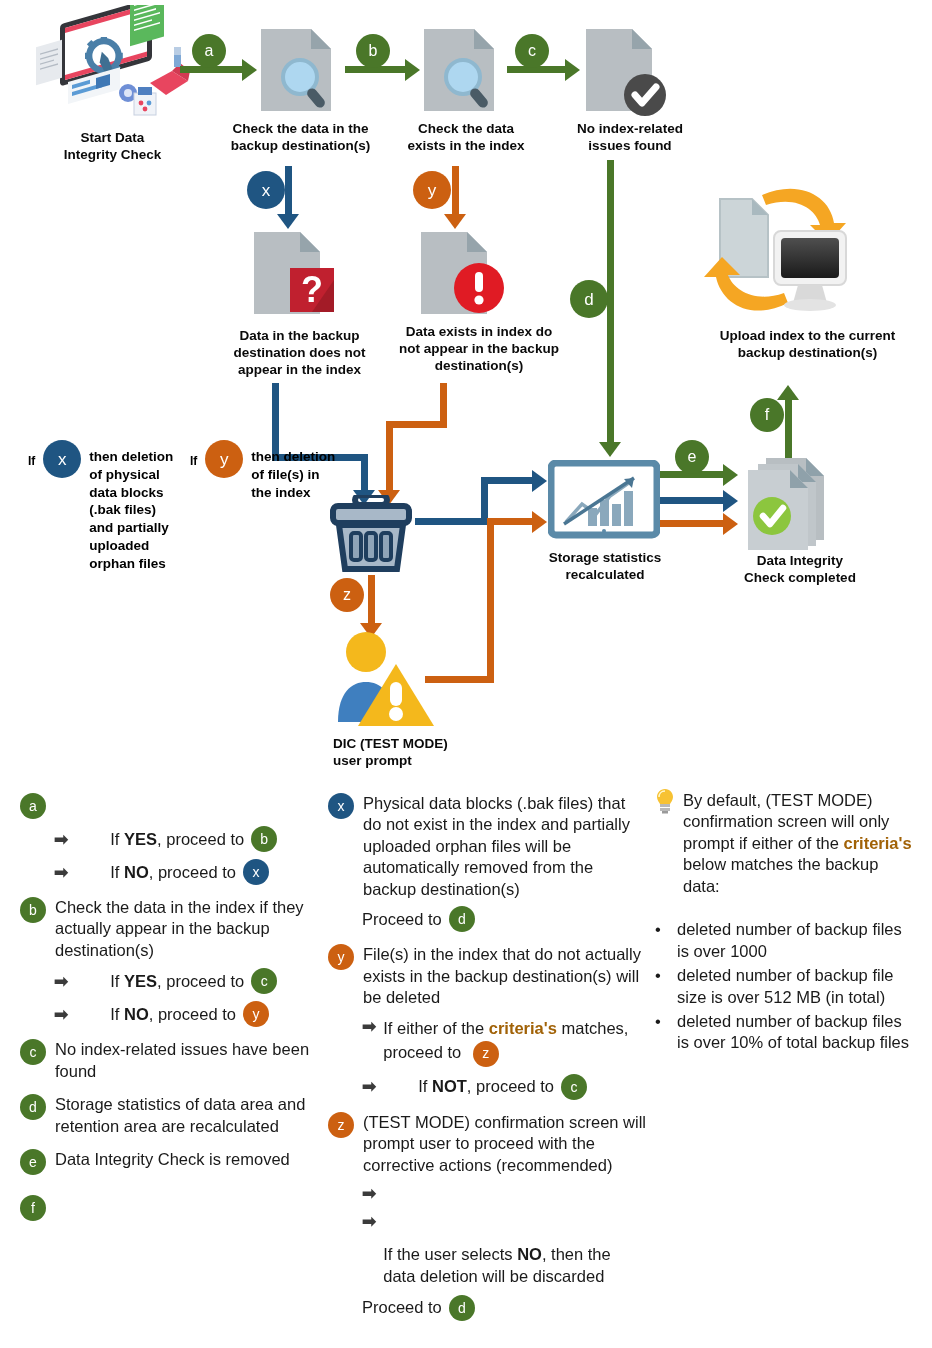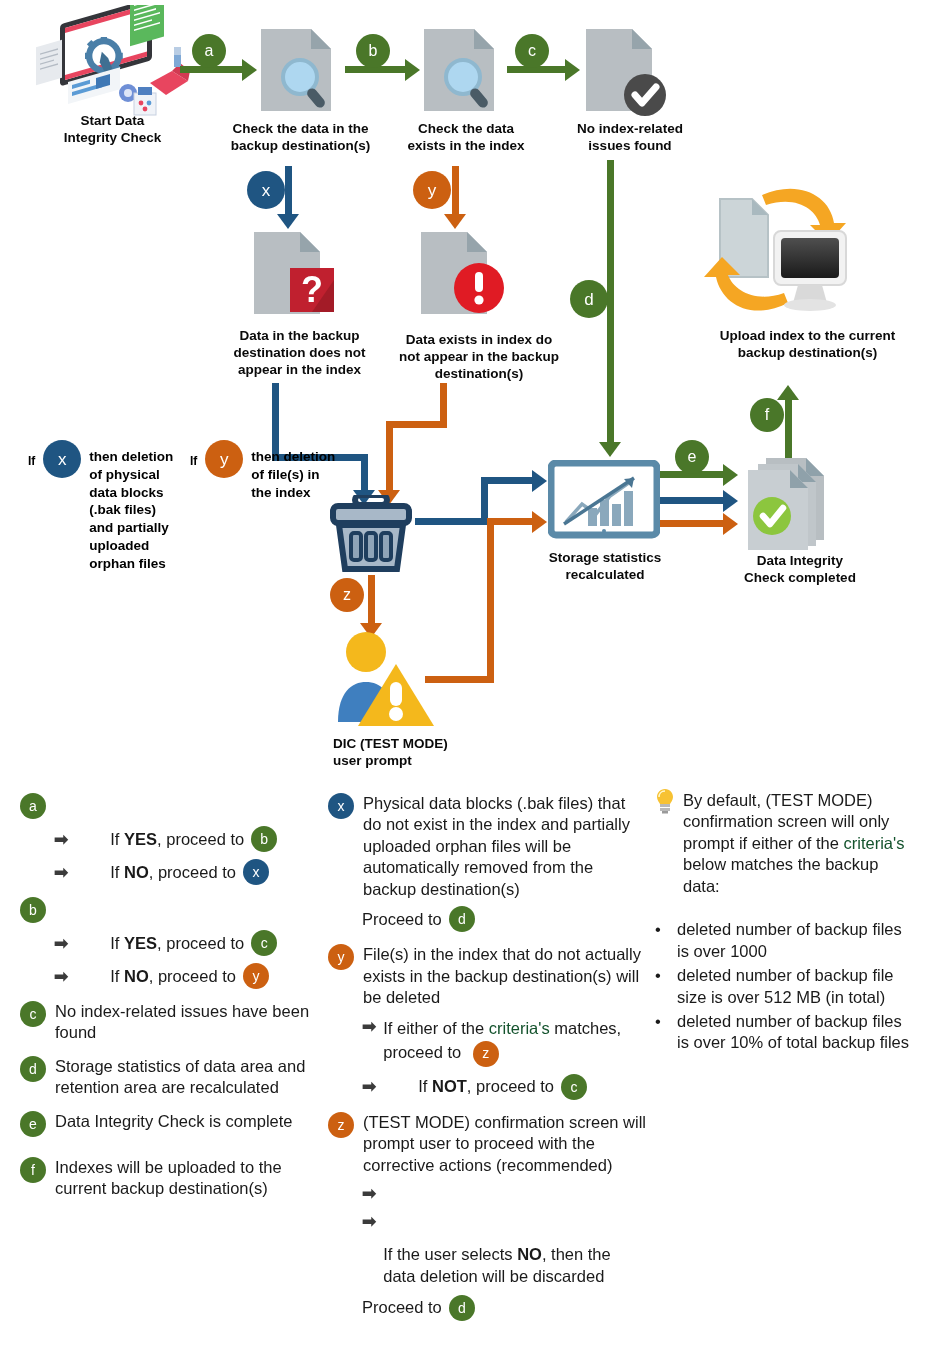--- a/index.html
+++ b/index.html
@@ -126,21 +126,21 @@
   }
   .lg-inline-badge.green  { background: #4a7729; }
   .lg-inline-badge.blue   { background: #1f5582; }
   .lg-inline-badge.orange { background: #cc6011; }
   .lg-proceed {
     margin: 6px 0 6px 34px;
     font-size: 16.5px;
     color: #1a1a1a;
     display: flex; align-items: center;
   }
-  .red { color: #14532d; font-weight: normal; }
+  .red { color: #a16207; font-weight: bold; }
   .bullet-list { margin: 0; padding-left: 0; list-style: none; }
   .bullet-list li {
     display: flex;
     font-size: 16.5px; line-height: 1.3;
     color: #1a1a1a; margin-bottom: 3px;
   }
   .bullet-list li .dot { flex: 0 0 22px; }
   .tip-head {
     display: flex; align-items: flex-start;
     font-size: 16.5px; line-height: 1.3; color: #1a1a1a;
@@ -209,21 +209,21 @@
         <circle cx="11" cy="16" r="2.4" fill="#e8455f"></circle>
       </g>
       <g transform="translate(120,52)">
         <path d="M0 26 L22 14 L38 24 L16 38 Z" fill="#e8455f"></path>
         <path d="M22 14 L30 6 L40 14 L38 24 Z" fill="#d23a52"></path>
         <rect x="24" y="-4" width="7" height="14" fill="#7fa9d6"></rect>
         <rect x="24" y="-10" width="7" height="8" fill="#b9cde4"></rect>
       </g>
     </svg>
   </div>
-  <div class="cap" style="left:40px; top:113px; width:145px;">Start Data<br>Integrity Check</div>
+  <div class="cap" style="left:40px; top:130px; width:145px;">Start Data<br>Integrity Check</div>
 
   <div class="hline g" style="left:180px; top:66px; width:62px;"></div>
   <div class="arrow-r g" style="left:242px; top:59px;"></div>
   <div class="badge green b34" style="left:192px; top:34px;">a</div>
 
   <div class="abs" style="left:255px; top:25px; width:86px; height:90px;">
     <svg width="86" height="90" viewBox="0 0 86 90">
       <path d="M6 4 H56 L76 24 V86 H6 Z" fill="#b8bec2"></path>
       <path d="M56 4 L76 24 H56 Z" fill="#96a4ab"></path>
       <circle cx="45" cy="52" r="17" fill="#aed7f0" stroke="#8fb8cf" stroke-width="4"></circle>
@@ -281,21 +281,21 @@
 
   <div class="abs" style="left:415px; top:228px; width:96px; height:92px;">
     <svg width="96" height="92" viewBox="0 0 96 92">
       <path d="M6 4 H52 L72 24 V86 H6 Z" fill="#b8bec2"></path>
       <path d="M52 4 L72 24 H52 Z" fill="#96a4ab"></path>
       <circle cx="64" cy="60" r="25" fill="#e01b24"></circle>
       <rect x="60" y="44" width="8" height="20" rx="4" fill="#ffffff"></rect>
       <circle cx="64" cy="72" r="4.6" fill="#ffffff"></circle>
     </svg>
   </div>
-  <div class="cap" style="left:388px; top:332px; width:182px;">Data exists in index do<br>not appear in the backup<br>destination(s)</div>
+  <div class="cap" style="left:388px; top:324px; width:182px;">Data exists in index do<br>not appear in the backup<br>destination(s)</div>
 
   <div class="vline g" style="left:607px; top:160px; height:282px;"></div>
   <div class="arrow-d g" style="left:599px; top:442px;"></div>
   <div class="badge green b38" style="left:570px; top:280px;">d</div>
 
   <div class="abs" style="left:700px; top:185px; width:150px; height:140px;">
     <svg width="150" height="140" viewBox="0 0 150 140">
       <path d="M20 14 H52 L68 30 V92 H20 Z" fill="#ccd5d8" stroke="#b6c2c6" stroke-width="2"></path>
       <path d="M52 14 L68 30 H52 Z" fill="#a9b9bf"></path>
       <path d="M66 20 C96 10 116 24 120 40 L110 40 L128 58 L146 38 L134 38 C130 10 98 -6 62 10 Z" fill="#f5a623"></path>
@@ -435,20 +435,21 @@
       <div class="lg-sub">
         <span class="sarrow">➡</span>
         <span class="stext">If <b>NO</b>, proceed to</span>
         <span class="lg-inline-badge blue">x</span>
       </div>
     </div>
 
     <div class="lg-item">
       <div class="lg-row">
         <span class="lg-badge green">b</span>
+        <span class="lg-text">Check the data in the index if they actually appear in the backup destination(s)</span>
       </div>
       <div class="lg-sub">
         <span class="sarrow">➡</span>
         <span class="stext">If <b>YES</b>, proceed to</span>
         <span class="lg-inline-badge green">c</span>
       </div>
       <div class="lg-sub">
         <span class="sarrow">➡</span>
         <span class="stext">If <b>NO</b>, proceed to</span>
         <span class="lg-inline-badge orange">y</span>
@@ -465,28 +466,27 @@
     <div class="lg-item">
       <div class="lg-row">
         <span class="lg-badge green">d</span>
         <span class="lg-text">Storage statistics of data area and retention area are recalculated</span>
       </div>
     </div>
 
     <div class="lg-item" style="margin-bottom:20px;">
       <div class="lg-row">
         <span class="lg-badge green">e</span>
-        <span class="lg-text">Data Integrity Check is complete</span>
+        <span class="lg-text">Data Integrity Check is removed</span>
       </div>
     </div>
 
     <div class="lg-item">
       <div class="lg-row">
         <span class="lg-badge green">f</span>
-        <span class="lg-text">Indexes will be uploaded to the current backup destination(s)</span>
       </div>
     </div>
   </div>
 
   <div class="legend-col" style="left:328px; top:793px; width:320px;">
 
     <div class="lg-item">
       <div class="lg-row">
         <span class="lg-badge blue">x</span>
         <span class="lg-text">Physical data blocks (.bak files) that do not exist in the index and partially uploaded orphan files will be automatically removed from the backup destination(s)</span>

